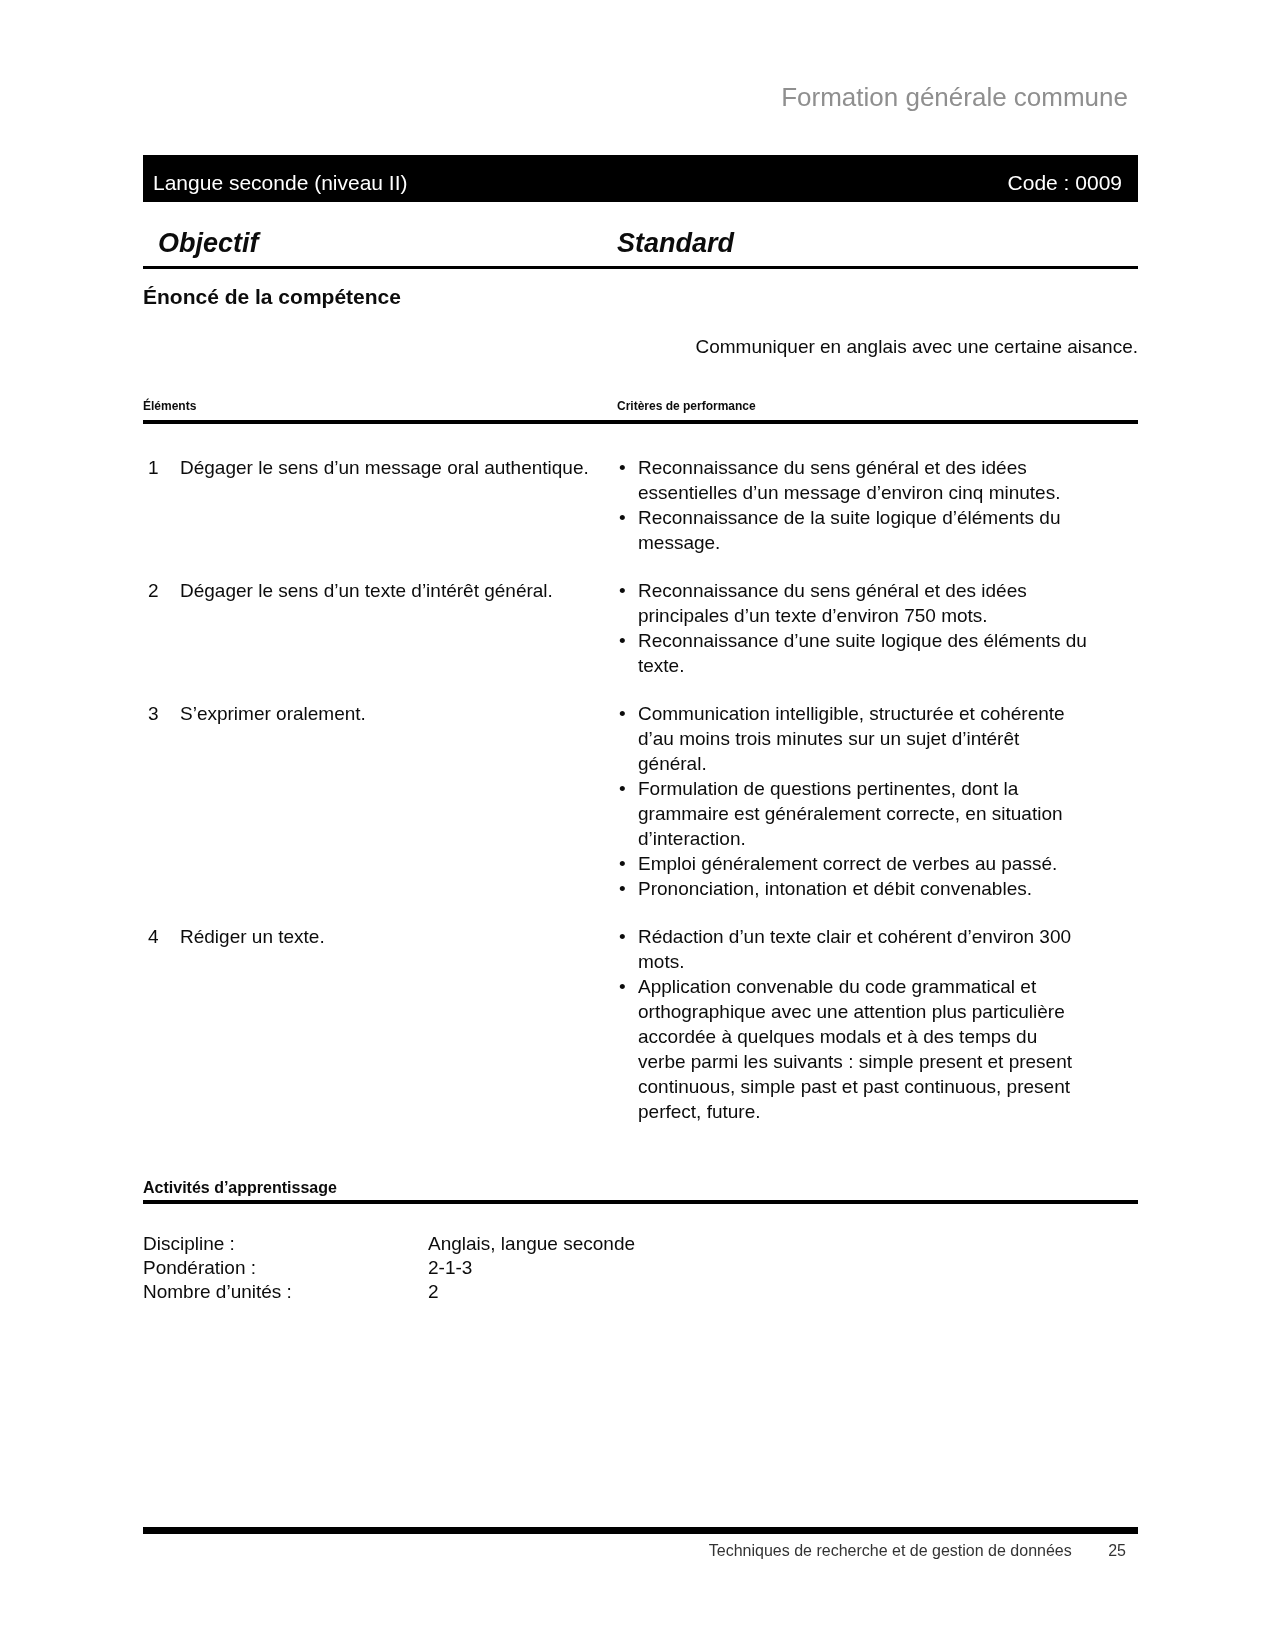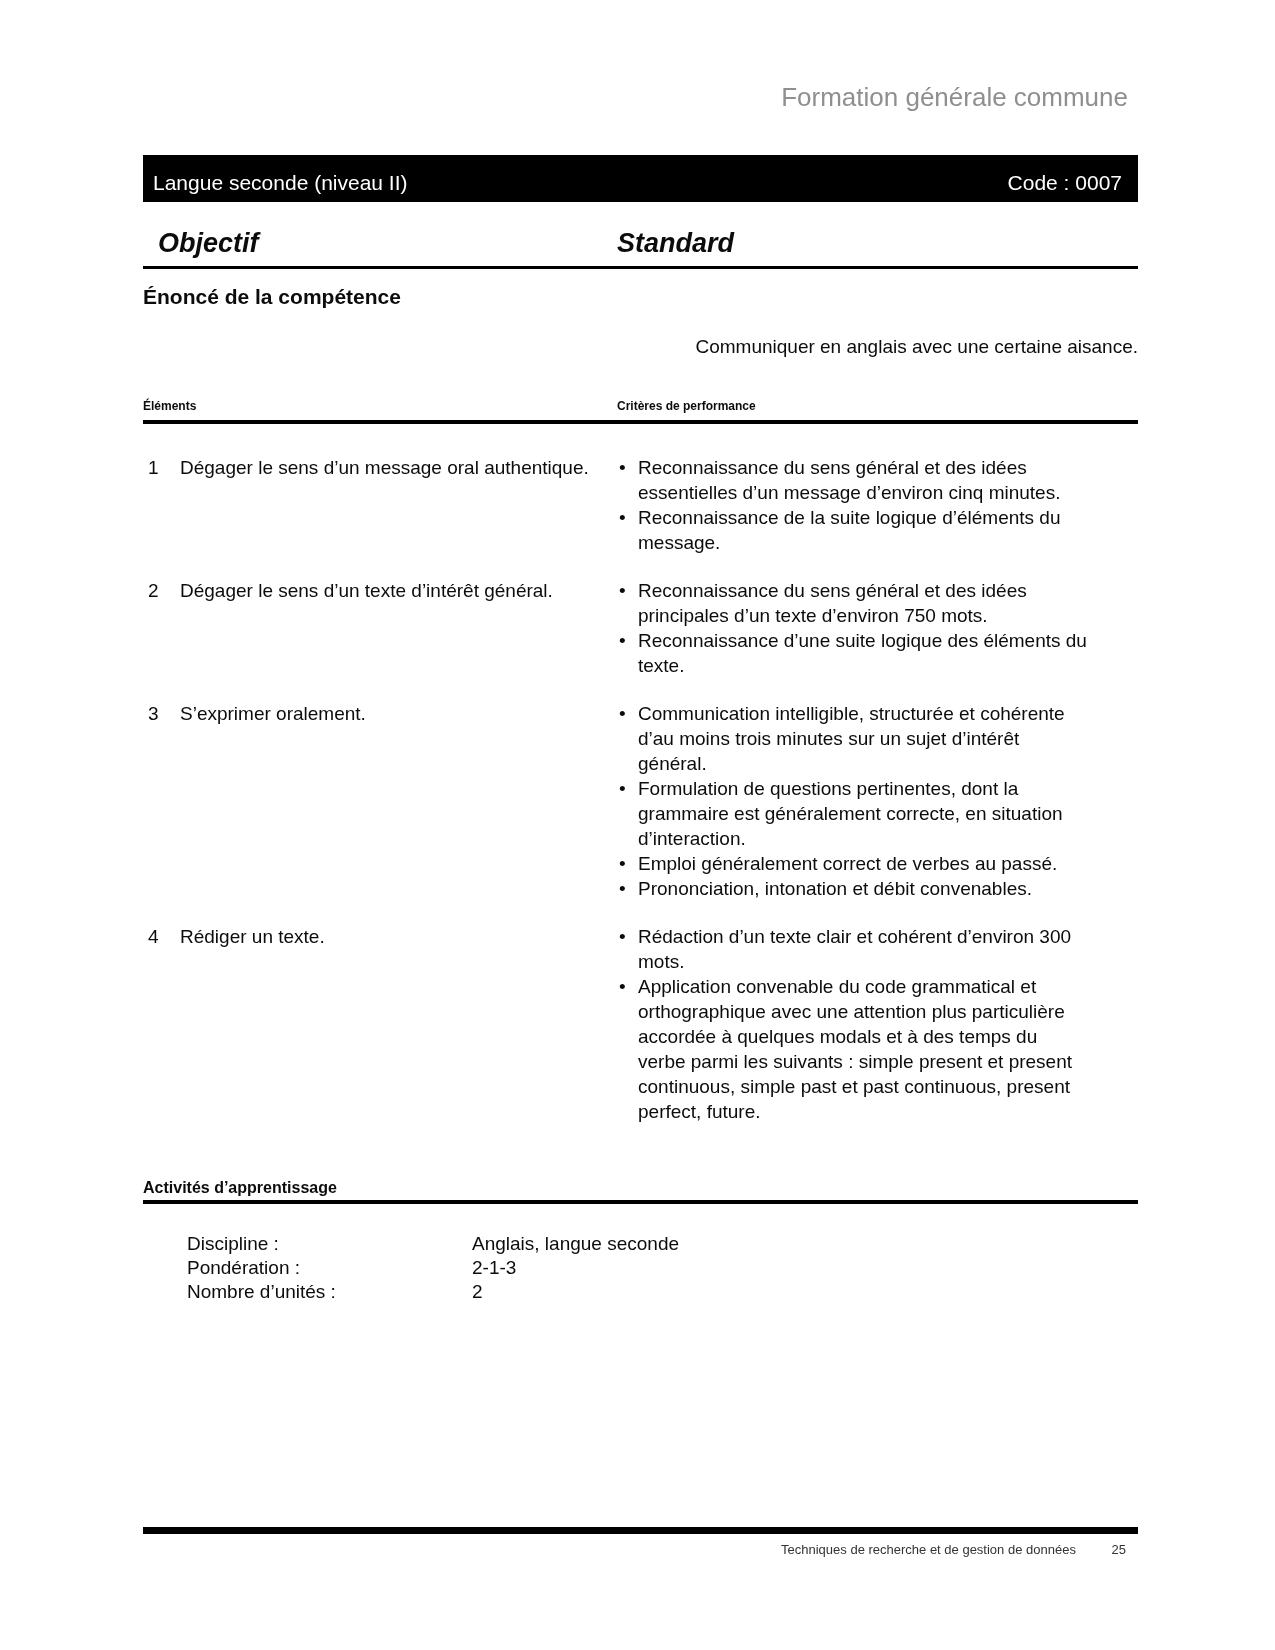--- a/index.html
+++ b/index.html
@@ -73,45 +73,45 @@
 
   .activities-heading {
     top: 1178px;
     font-size: 16px;
     font-weight: bold;
     border-bottom: 4px solid #000;
     padding-bottom: 3px;
     line-height: 1.2;
   }
 
-  .fields { top: 1232px; font-size: 19px; line-height: 24px; margin-left: 44px; }
+  .fields { top: 1232px; font-size: 19px; line-height: 24px; }
   .field-row { display: flex; }
   .field-label { width: 285px; }
 
   .bottom-rule { top: 1527px; height: 7px; background: #000; }
 
   .footer {
     top: 1542px;
     text-align: right;
     padding-right: 12px;
-    font-size: 13px;
+    font-size: 16px;
     color: #333333;
   }
   .footer .page-num { margin-left: 32px; }
 </style>
 </head>
 <body>
 
 <div class="page">
 
   <div class="abs header-note">Formation générale commune</div>
 
   <div class="abs title-bar">
     <span>Langue seconde (niveau II)</span>
-    <span>Code : 0007</span>
+    <span>Code : 0009</span>
   </div>
 
   <div class="abs enonce-heading">Énoncé de la compétence</div>
 
   <div class="abs objstd">
     <span class="col-left">Objectif</span>
     <span>Standard</span>
   </div>
 
   <div class="abs enonce-statement">Communiquer en anglais avec une certaine aisance.</div>

